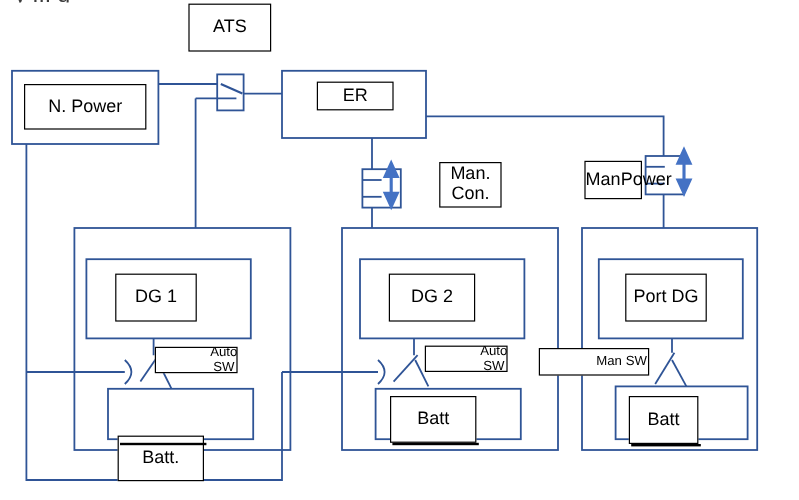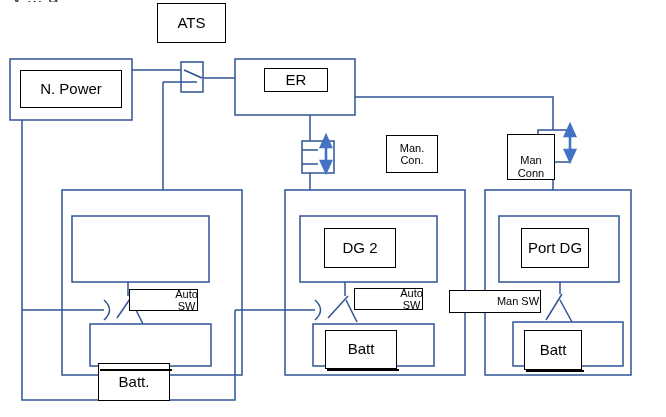--- a/index.html
+++ b/index.html
@@ -35,21 +35,21 @@
   }
   
   .boxk {
     border: 1.6px solid #000000;
     background: #ffffff;
     color: #000000;
     text-align: center;
     line-height: 1.12;
   }
   .lbl-lg { font-size: 15px; }
-  .lbl-sm { font-size: 11px; margin-left: 20px; }
+  .lbl-sm { font-size: 15px; }
   .lbl-xs { font-size: 11px; padding-left: 46px; }
   
   .shadowbar {
     position: absolute;
     background: #000000;
     height: 2.4px;
   }
   #topcut {
     position: absolute;
     left: 12px;
@@ -156,25 +156,28 @@
 
   <div class="node boxk lbl-lg" style="left:264px; top:68px; width:64px; height:24px;">
     <span>ER</span>
   </div>
 
   <div class="node boxk lbl-sm" style="left:366px; top:135px; width:52px; height:38px; flex-direction:column; justify-content:center;">
     <span>Man.</span>
     <span>Con.</span>
   </div>
 
-  <div class="node boxk lbl-sm" style="left:487px; top:134px; width:48px; height:46px; flex-direction:column; justify-content:flex-end;">
+  <div class="node boxk lbl-sm" style="left:487px; top:134px; width:48px; height:32px; flex-direction:row; justify-content:flex-start;">
     <span>Man</span>
-    <span>Conn</span>
-  </div>
-
+    <span>Power</span>
+  </div>
+
+  <div class="node boxk lbl-lg" style="left:96px; top:228px; width:68px; height:40px;">
+    <span>DG 1</span>
+  </div>
 
   <div class="node boxk lbl-lg" style="left:324px; top:228px; width:72px; height:40px;">
     <span>DG 2</span>
   </div>
 
   <div class="node boxk lbl-lg" style="left:521px; top:228px; width:68px; height:40px;">
     <span>Port DG</span>
   </div>
 
   <div class="node boxk lbl-xs" style="left:129px; top:289px; width:69px; height:22px;">

